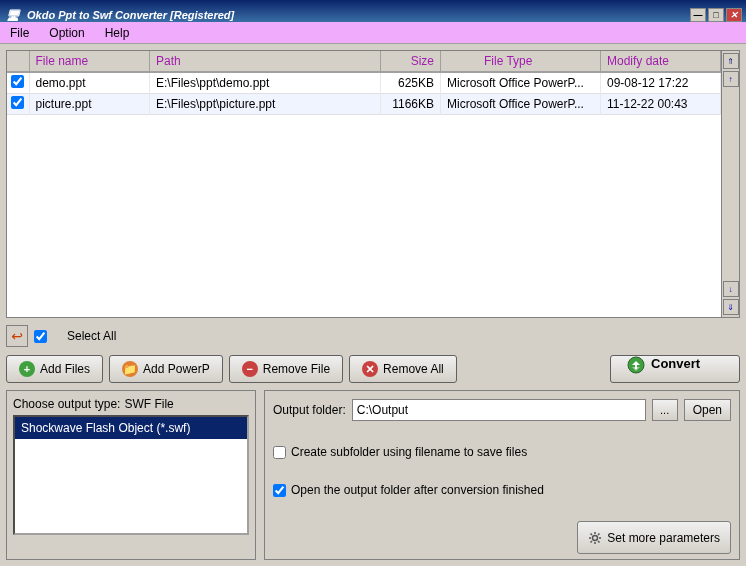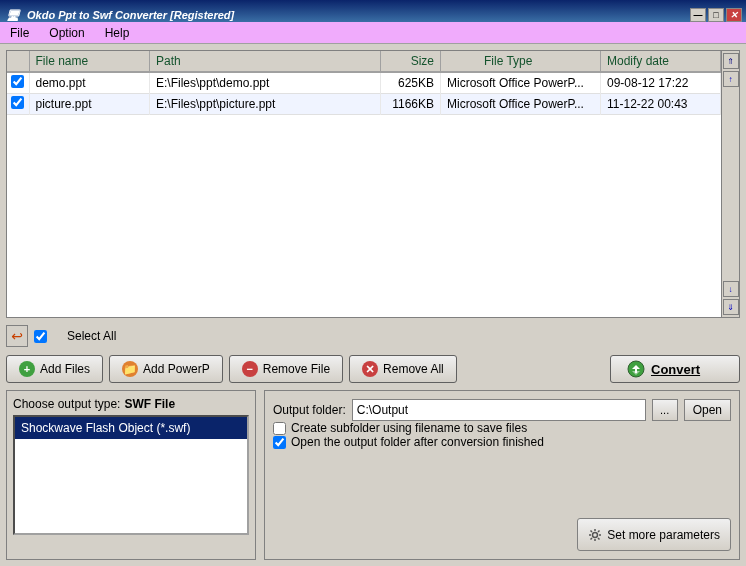--- a/index.html
+++ b/index.html
@@ -92,21 +92,21 @@
     }
     .file-table thead tr {
       background: #d4d0c8;
     }
     .file-table thead th {
       text-align: left;
       padding: 3px 6px;
       border-right: 1px solid #a0a0a0;
       border-bottom: 2px solid #a0a0a0;
       font-weight: normal;
-      color: #14532d;
+      color: #a21caf;
       font-size: 12px;
     }
     .file-table tbody tr {
       border-bottom: 1px solid #e0e0e0;
     }
     .file-table tbody tr:nth-child(even) {
       background: #f0f4ff;
     }
     .file-table tbody td {
       padding: 3px 6px;
@@ -207,27 +207,25 @@
     .btn-icon.red-x { background: #c84040; color: white; }
 
     .convert-btn {
       margin-left: auto;
       height: 28px;
       padding: 0 16px;
       border: 1px solid #606060;
       background: linear-gradient(to bottom, #f0f0f0, #d4d0c8);
       cursor: pointer;
       display: flex;
-      align-items: center;
       gap: 6px;
       font-size: 13px;
       font-weight: bold;
       border-radius: 3px;
       min-width: 130px;
-      text-decoration: underline;
     }
     .convert-icon {
       width: 18px;
       height: 18px;
     }
 
     
     .bottom-panel {
       display: flex;
       gap: 8px;
@@ -242,21 +240,21 @@
       flex-shrink: 0;
     }
     .output-type-label {
       font-size: 12px;
       margin-bottom: 4px;
       display: flex;
       align-items: flex-start;
       gap: 4px;
     }
     .output-type-value {
-      font-weight: bold;
+      font-weight: normal;
     }
     .format-list {
       background: white;
       border: 2px inset #a0a0a0;
       height: 120px;
       overflow-y: auto;
     }
     .format-item {
       padding: 4px 6px;
       cursor: pointer;
@@ -267,21 +265,21 @@
       color: white;
     }
 
     .output-settings {
       flex: 1;
       background: #d4d0c8;
       border: 1px solid #808080;
       padding: 8px;
       display: flex;
       flex-direction: column;
-      gap: 0;
+      gap: 24px;
     }
     .output-folder-row {
       display: flex;
       align-items: center;
       gap: 6px;
     }
     .output-folder-label {
       font-size: 12px;
       white-space: nowrap;
     }

